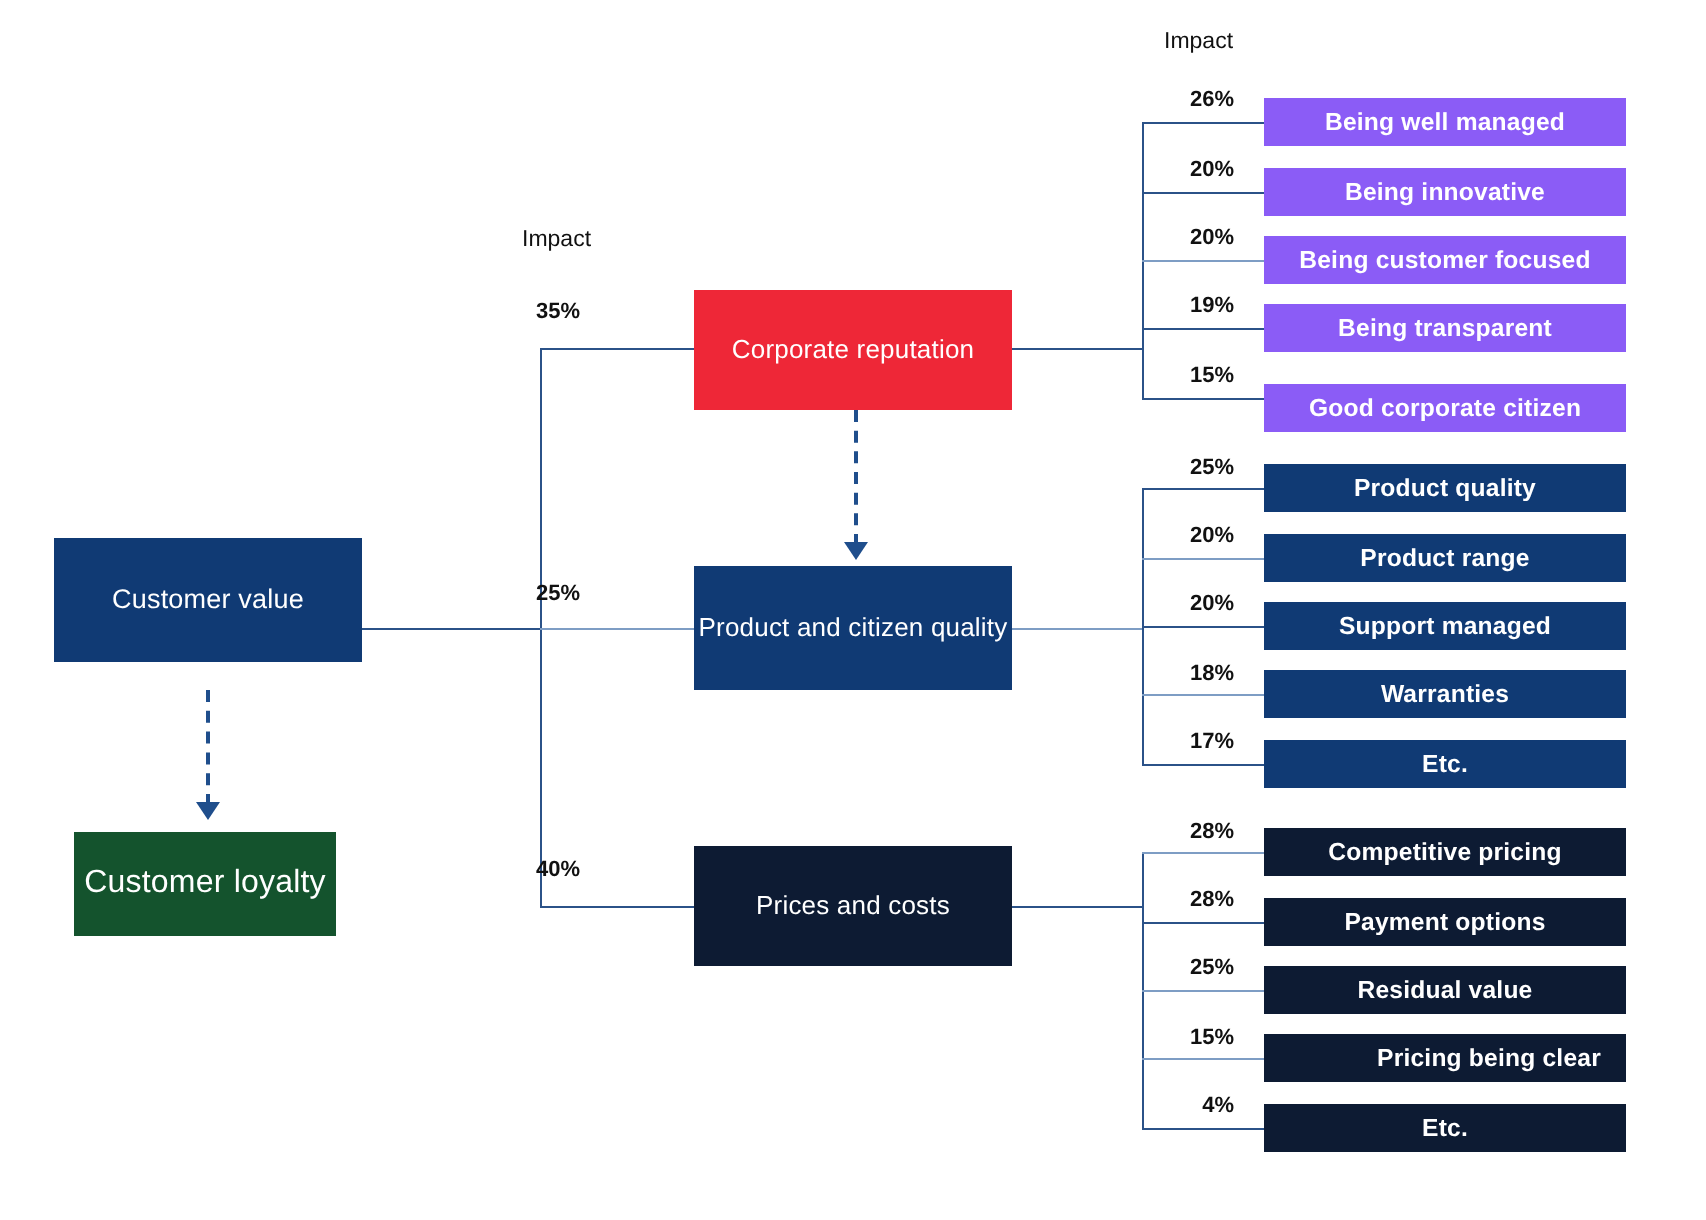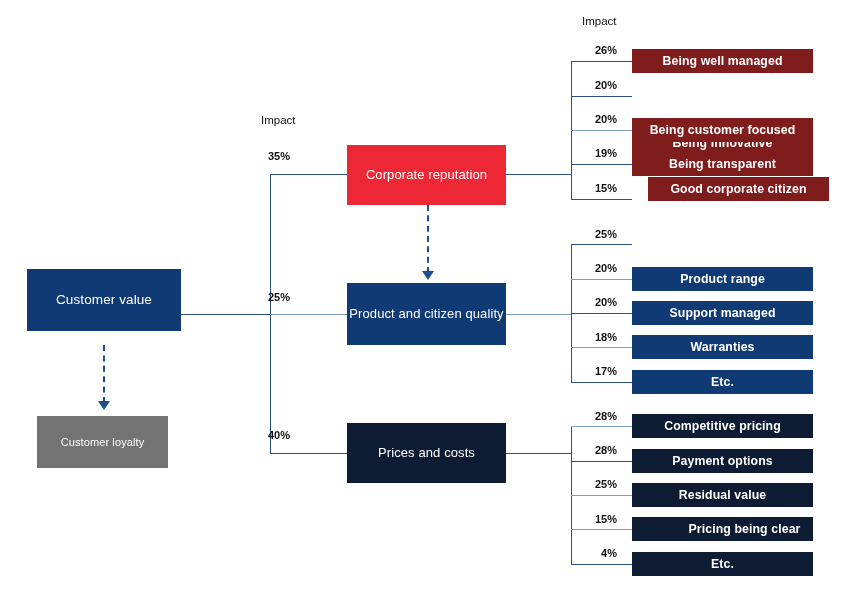--- a/index.html
+++ b/index.html
@@ -33,22 +33,22 @@
   }
 
   
   .box-l1 {
     left: 27px; top: 269px; width: 154px; height: 62px;
     background: #103A74;
     font-size: 13.5px;
   }
   .box-l2 {
     left: 37px; top: 416px; width: 131px; height: 52px;
-    background: #737373;
-    font-size: 11px;
+    background: #14532d;
+    font-size: 16px;
   }
 
   
   .box-m {
     left: 347px; width: 159px; height: 60px;
     font-size: 13px;
   }
   .box-m1 { top: 145px; background: #EE2737; }
   .box-m2 { top: 283px; background: #103A74; height: 62px; }
   .box-m3 { top: 423px; background: #0D1B33; height: 60px; }
@@ -60,21 +60,21 @@
     width: 181px;
     height: 24px;
     display: flex;
     align-items: center;
     justify-content: center;
     color: #ffffff;
     font-weight: bold;
     font-size: 12.3px;
     letter-spacing: .1px;
   }
-  .leaf.red  { background: #7f1d1d; }
+  .leaf.red  { background: #8b5cf6; }
   .leaf.navy { background: #103A74; }
   .leaf.dark { background: #0D1B33; }
 
   
   .hline, .vline {
     position: absolute;
     background: #2B5288;
   }
   .hline { height: 1px; }
   .vline { width: 1px; }
@@ -160,40 +160,41 @@
   <div class="hline" style="left:571px; top:164px; width:61px;"></div>
   <div class="hline" style="left:571px; top:199px; width:61px;"></div>
 
   <div class="pct" style="left:565px; top:44px;  width:52px;">26%</div>
   <div class="pct" style="left:565px; top:79px;  width:52px;">20%</div>
   <div class="pct" style="left:565px; top:113px; width:52px;">20%</div>
   <div class="pct" style="left:565px; top:147px; width:52px;">19%</div>
   <div class="pct" style="left:565px; top:182px; width:52px;">15%</div>
 
   <div class="leaf red" style="top:49px;">Being well managed</div>
-  <div class="leaf red" style="top:84px;margin-top:47px;">Being innovative</div>
+  <div class="leaf red" style="top:84px;">Being innovative</div>
   <div class="leaf red" style="top:118px;text-align:center;">Being customer focused</div>
   <div class="leaf red" style="top:152px;">Being transparent</div>
-  <div class="leaf red" style="top:177px;margin-left:16px;">Good corporate citizen</div>
+  <div class="leaf red" style="top:192px;">Good corporate citizen</div>
 
   <div class="hline pale" style="left:506px; top:314px; width:66px;"></div>
   <div class="vline" style="left:571px; top:244px; height:138px;"></div>
 
   <div class="hline" style="left:571px; top:244px; width:61px;"></div>
   <div class="hline pale" style="left:571px; top:279px; width:61px;"></div>
   <div class="hline" style="left:571px; top:313px; width:61px;"></div>
   <div class="hline pale" style="left:571px; top:347px; width:61px;"></div>
   <div class="hline" style="left:571px; top:382px; width:61px;"></div>
 
   <div class="pct" style="left:565px; top:228px; width:52px;">25%</div>
   <div class="pct" style="left:565px; top:262px; width:52px;">20%</div>
   <div class="pct" style="left:565px; top:296px; width:52px;">20%</div>
   <div class="pct" style="left:565px; top:331px; width:52px;">18%</div>
   <div class="pct" style="left:565px; top:365px; width:52px;">17%</div>
 
+  <div class="leaf navy" style="top:232px;">Product quality</div>
   <div class="leaf navy" style="top:267px;">Product range</div>
   <div class="leaf navy" style="top:301px;">Support managed</div>
   <div class="leaf navy" style="top:335px;">Warranties</div>
   <div class="leaf navy" style="top:370px;">Etc.</div>
 
   <div class="hline" style="left:506px; top:453px; width:66px;"></div>
   <div class="vline" style="left:571px; top:426px; height:138px;"></div>
 
   <div class="hline pale" style="left:571px; top:426px; width:61px;"></div>
   <div class="hline" style="left:571px; top:461px; width:61px;"></div>

